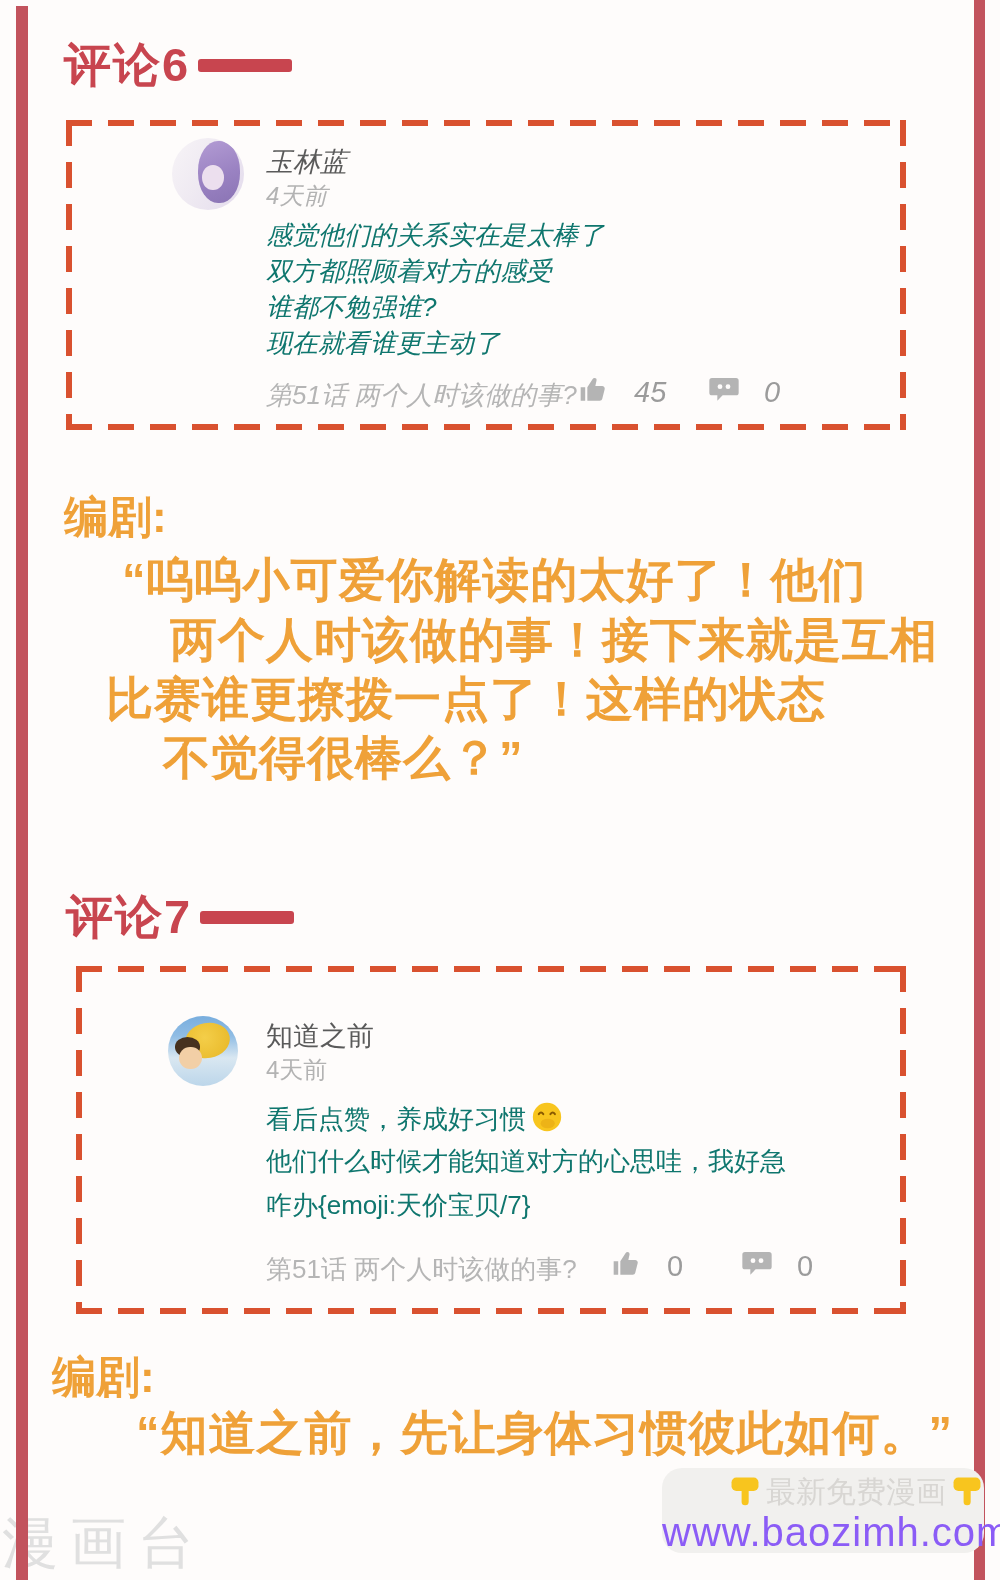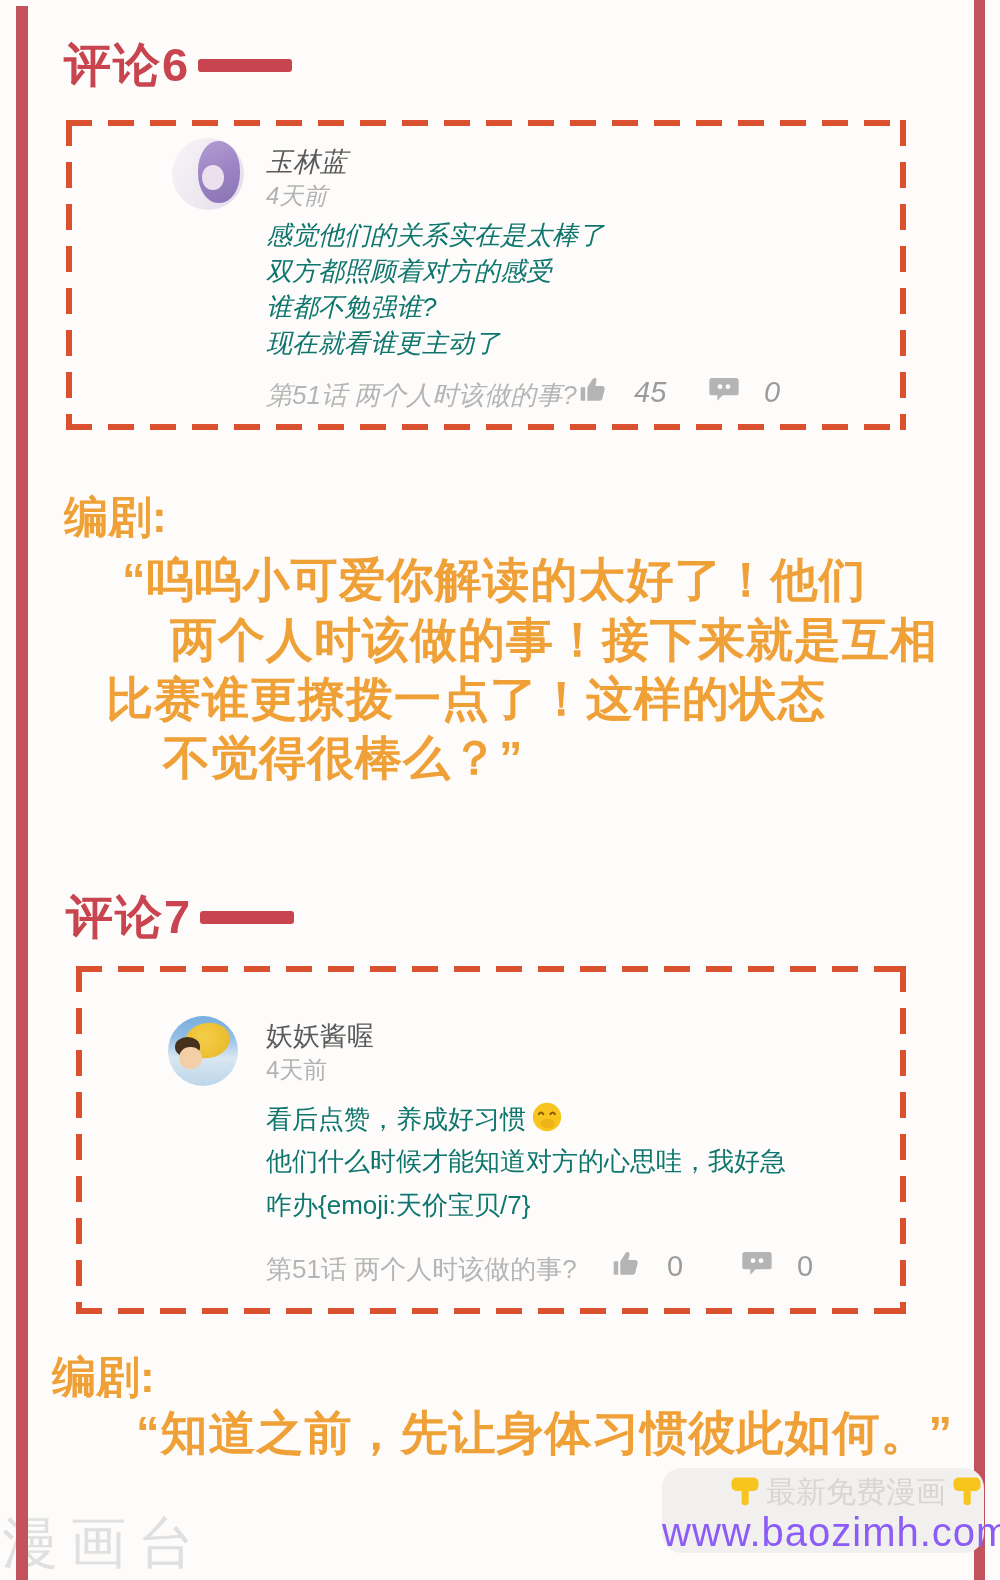--- a/index.html
+++ b/index.html
@@ -104,21 +104,21 @@
     <div class="d-top"></div>
     <div class="d-bottom"></div>
     <div class="d-left"></div>
     <div class="d-right"></div>
 
     <div class="avatar" style="left:92px;top:50px;width:70px;height:70px;background:linear-gradient(180deg,#79aede 0%,#8fbce4 28%,#d9e7f1 60%,#bcd6ea 100%);">
       <div class="shape" style="left:24%;top:10%;width:64%;height:50%;border-radius:50%;background:radial-gradient(circle at 45% 40%,#f4ce49 0%,#eabc2e 75%);transform:rotate(-10deg);"></div>
       <div class="shape" style="left:10%;top:30%;width:36%;height:28%;border-radius:50%;background:#46311f;"></div>
       <div class="shape" style="left:16%;top:44%;width:32%;height:32%;border-radius:50%;background:#f2cfa6;"></div>
     </div>
-    <div class="uname" style="left:190px;top:52px;">妖妖酱喔</div>
+    <div class="uname" style="left:190px;top:52px;">知道之前</div>
     <div class="time" style="left:190px;top:88px;">4天前</div>
 
     <div class="cline" style="left:190px;top:134px;">
       <span>看后点赞，养成好习惯</span><span class="emoji-inline"><svg width="34" height="34" viewBox="0 0 24 24">
             <circle cx="12" cy="12" r="10" fill="#f8c51e"></circle>
             <path d="M6.2 10 q1.6 -2.4 3.2 0" stroke="#8a5b00" fill="none" stroke-width="1.4" stroke-linecap="round"></path>
             <path d="M14.4 10 q1.6 -2.4 3.2 0" stroke="#8a5b00" fill="none" stroke-width="1.4" stroke-linecap="round"></path>
             <ellipse cx="12.5" cy="16.6" rx="5" ry="3.4" fill="#edb317"></ellipse>
           </svg></span>
     </div>

